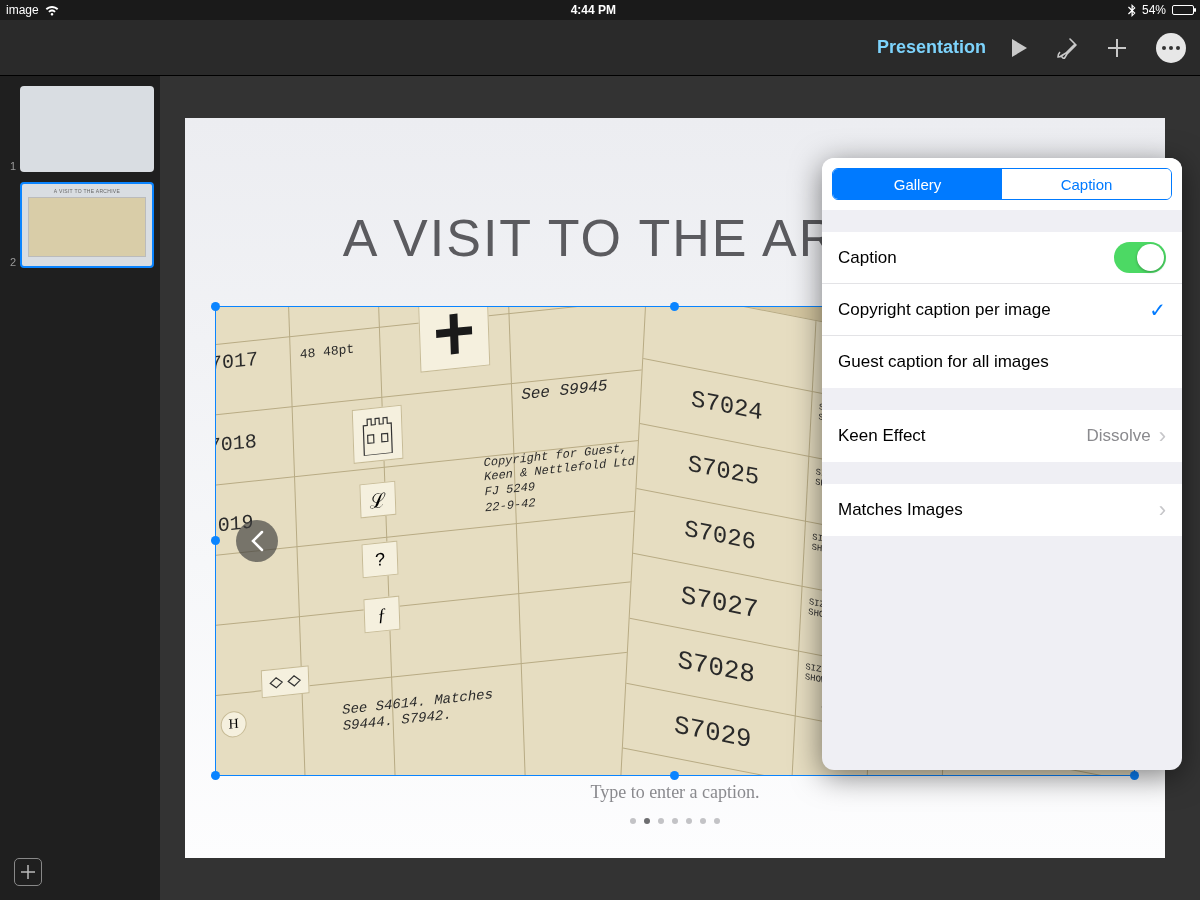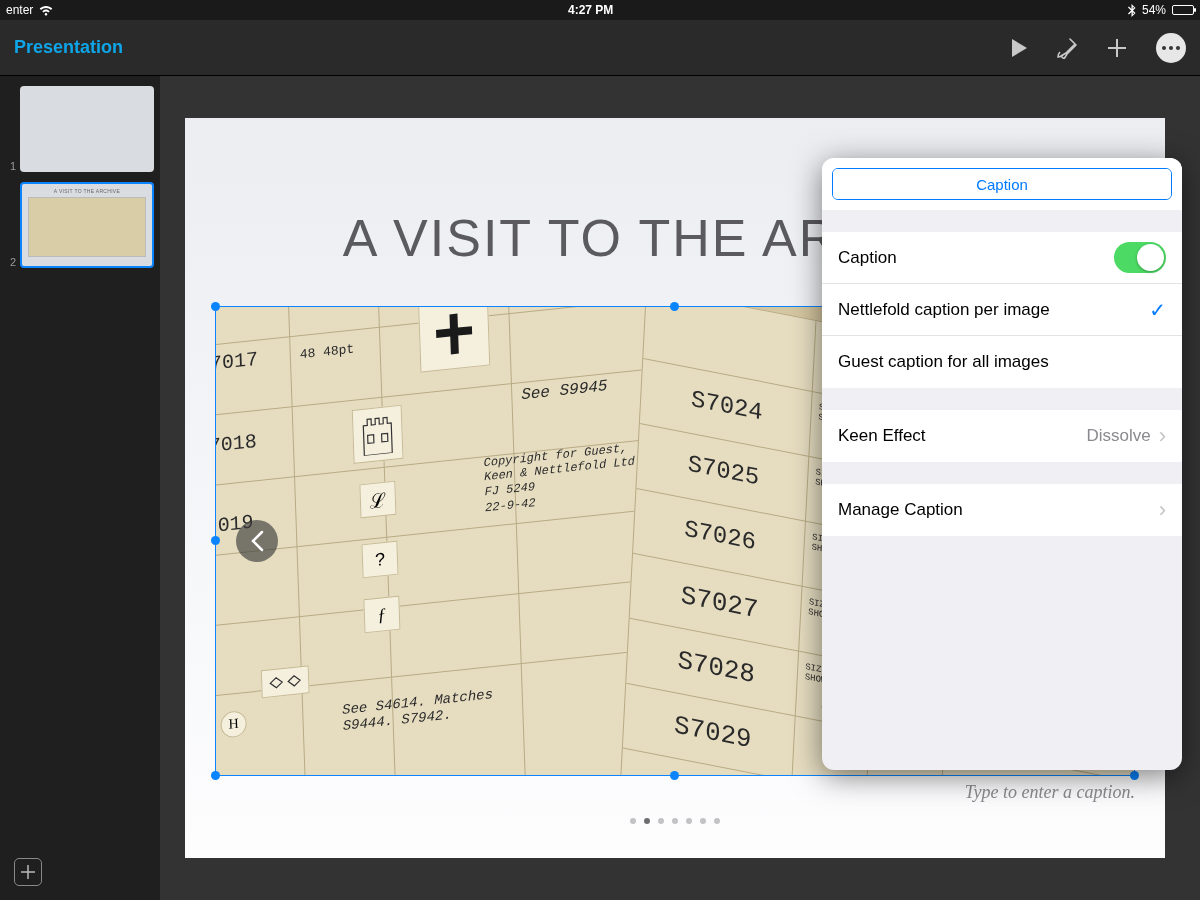--- a/index.html
+++ b/index.html
@@ -11,21 +11,21 @@
   .status-center { flex: 1; text-align: center; font-weight: 600; }
   .status-right { display: flex; align-items: center; gap: 6px; }
   .wifi { display:inline-block; }
   .battery-body { display:inline-block; width:22px; height:10px; border:1px solid #fff; border-radius:2px; position:relative; }
   .battery-body::after { content:""; position:absolute; right:-3px; top:2px; width:2px; height:4px; background:#fff; border-radius:1px;}
   .battery-fill { height:100%; background:#fff; width:40%; }
 
   
   .toolbar { height: 56px; background: #2a2a2a; color: #ccc; display: flex; align-items: center; padding: 0 14px; gap: 24px; border-bottom: 1px solid #000; }
   .tb-left, .tb-right { display: flex; align-items: center; gap: 28px; }
-  .tb-center { flex:1; text-align:left; color:#0ea5e9; font-size:18px; font-weight:600; }
+  .tb-center { flex:1; text-align:right; color:#7dd3fc; font-size:18px; font-weight:600; }
   .tb-back { font-size: 20px; color:#e5e5e5; }
   .tb-icon { color:#c8c8c8; display:flex; align-items:center; }
   .tb-more { width:30px; height:30px; border-radius:50%; background:#e7e7e7; display:flex; align-items:center; justify-content:center; color:#333; font-weight:bold; letter-spacing:1px; }
 
   
   .content { display:flex; height: 824px; }
   .sidebar { width: 160px; background:#1f1f1f; padding-top:10px; display:flex; flex-direction:column; gap:10px; position:relative; }
   .thumb-wrap { display:flex; align-items:flex-end; gap:4px; padding:0 6px; }
   .thumb-num { color:#999; font-size:11px; width:10px; text-align:right; }
   .thumb { flex:1; height:86px; border-radius:4px; background:#d9dde2; border:2px solid transparent; position:relative; overflow:hidden; }
@@ -37,21 +37,21 @@
   .canvas-wrap { flex:1; background:#333333; position:relative; display:flex; align-items:center; justify-content:center; }
   .slide { width: 980px; height: 740px; background: linear-gradient(180deg,#ecedf1 0%, #f6f7f9 60%, #fdfdfe 100%); position:relative; margin-left:-10px; }
   .slide-title { position:absolute; top:90px; left:0; right:0; text-align:center; font-size:52px; font-weight:300; letter-spacing:2px; color:#5b5b5f; font-family: "Helvetica Neue", Arial; }
   .gallery-box { position:absolute; left:30px; top:188px; width:920px; height:470px; border:1px solid #0a84ff; }
   .handle { position:absolute; width:9px; height:9px; background:#0a84ff; border-radius:50%; }
   .h-tl { left:-5px; top:-5px; } .h-tm { left:50%; top:-5px; margin-left:-5px;} .h-tr { right:-5px; top:-5px; }
   .h-ml { left:-5px; top:50%; margin-top:-5px;} .h-mr { right:-5px; top:50%; margin-top:-5px;}
   .h-bl { left:-5px; bottom:-5px;} .h-bm { left:50%; bottom:-5px; margin-left:-5px;} .h-br { right:-5px; bottom:-5px;}
   .gallery-img { position:absolute; inset:0; overflow:hidden; }
   .gallery-nav { position:absolute; left:20px; top:50%; width:42px; height:42px; margin-top:-21px; border-radius:50%; background:rgba(60,60,60,0.65); color:#fff; display:flex; align-items:center; justify-content:center; font-size:22px; }
-  .gallery-caption { position:absolute; width:920px; left:30px; top:664px; text-align:right; font-size:18px; color:#8a8a8e; font-style:italic; font-family: Georgia, serif; }
+  .gallery-caption { position:absolute; width:920px; left:30px; top:664px; text-align:center; font-size:18px; color:#8a8a8e; font-family: Georgia, serif; }
   .gallery-dots { position:absolute; width:920px; left:30px; top:692px; text-align:center; }
   .gallery-dots span { display:inline-block; width:6px; height:6px; border-radius:50%; background:#c3c3c6; margin:0 4px; }
   .gallery-dots span.active { background:#6d6d70; }
 
   
   .photo { position:absolute; inset:0; background:#d4c6a0; }
   .sheet { position:absolute; background:#e6ddc1; border:1px solid #b8ab84; transform-origin:top left; }
   .row-line { position:absolute; left:0; right:0; border-top:1px solid #b8ab84; }
   .label { position:absolute; font-family: "Courier New", monospace; color:#2a2a2a; }
   .symbol { position:absolute; background:#f5f0de; border:1px solid #c7bb96; display:flex; align-items:center; justify-content:center; }
@@ -75,28 +75,28 @@
   .switch::after { content:""; position:absolute; right:2px; top:2px; width:27px; height:27px; border-radius:50%; background:#fff; box-shadow:0 1px 3px rgba(0,0,0,0.3); }
   .popover-body { height:560px; overflow:hidden; }
 
   svg { display:block; }
 </style>
 </head>
 <body>
 
 <div class="status-bar">
   <div class="status-left">
-    <span>enter</span>
+    <span>image</span>
     <span class="wifi">
       <svg width="14" height="11" viewBox="0 0 14 11">
           <path d="M7 10.5c.7 0 1.3-.6 1.3-1.3S7.7 7.9 7 7.9s-1.3.6-1.3 1.3.6 1.3 1.3 1.3zM3.3 6.2l1.3 1.3C5.2 6.9 6 6.6 7 6.6s1.8.3 2.4.9l1.3-1.3C9.6 5.1 8.4 4.6 7 4.6s-2.6.5-3.7 1.6zM.7 3.6 2 4.9C3.3 3.6 5 2.9 7 2.9s3.7.7 5 2l1.3-1.3C11.6 1.9 9.4 1 7 1S2.4 1.9.7 3.6z" fill="#fff"></path>
         </svg>
     </span>
   </div>
-  <div class="status-center">4:27 PM</div>
+  <div class="status-center">4:44 PM</div>
   <div class="status-right">
     <span>
       <svg width="8" height="13" viewBox="0 0 8 13">
           <path d="M3.5 0v5.1L.9 2.5 0 3.4l3.1 3.1L0 9.6l.9.9L3.5 7.9V13l4-4-2.6-2.5L7.5 4 3.5 0zm1.3 2.6L6 3.8 4.8 5V2.6zm0 7.8V8l1.2 1.2-1.2 1.2z" fill="#fff"></path>
         </svg>
     </span>
     <span>54%</span>
     <span class="battery-body"><span class="battery-fill"></span></span>
   </div>
 </div>
@@ -257,47 +257,48 @@
 
       <div class="gallery-caption">Type to enter a caption.</div>
       <div class="gallery-dots">
         <span></span><span class="active"></span><span></span><span></span><span></span><span></span><span></span>
       </div>
     </div>
 
     <div class="popover">
       <div class="seg-wrap">
         <div class="segmented">
+          <div class="seg active">Gallery</div>
           <div class="seg">Caption</div>
         </div>
       </div>
       <div class="popover-body">
         <div class="section">
           <div class="cell">
             <span class="grow">Caption</span>
             <span class="switch"></span>
           </div>
           <div class="cell">
-            <span class="grow">Nettlefold caption per image</span>
+            <span class="grow">Copyright caption per image</span>
             <span class="check">✓</span>
           </div>
           <div class="cell">
             <span class="grow">Guest caption for all images</span>
           </div>
         </div>
         <div class="section">
           <div class="cell">
             <span class="grow">Keen Effect</span>
             <span class="value">Dissolve</span>
             <span class="chev">›</span>
           </div>
         </div>
         <div class="section">
           <div class="cell">
-            <span class="grow">Manage Caption</span>
+            <span class="grow">Matches Images</span>
             <span class="chev">›</span>
           </div>
         </div>
       </div>
     </div>
 
   </div>
 </div>
 
 </body></html>

